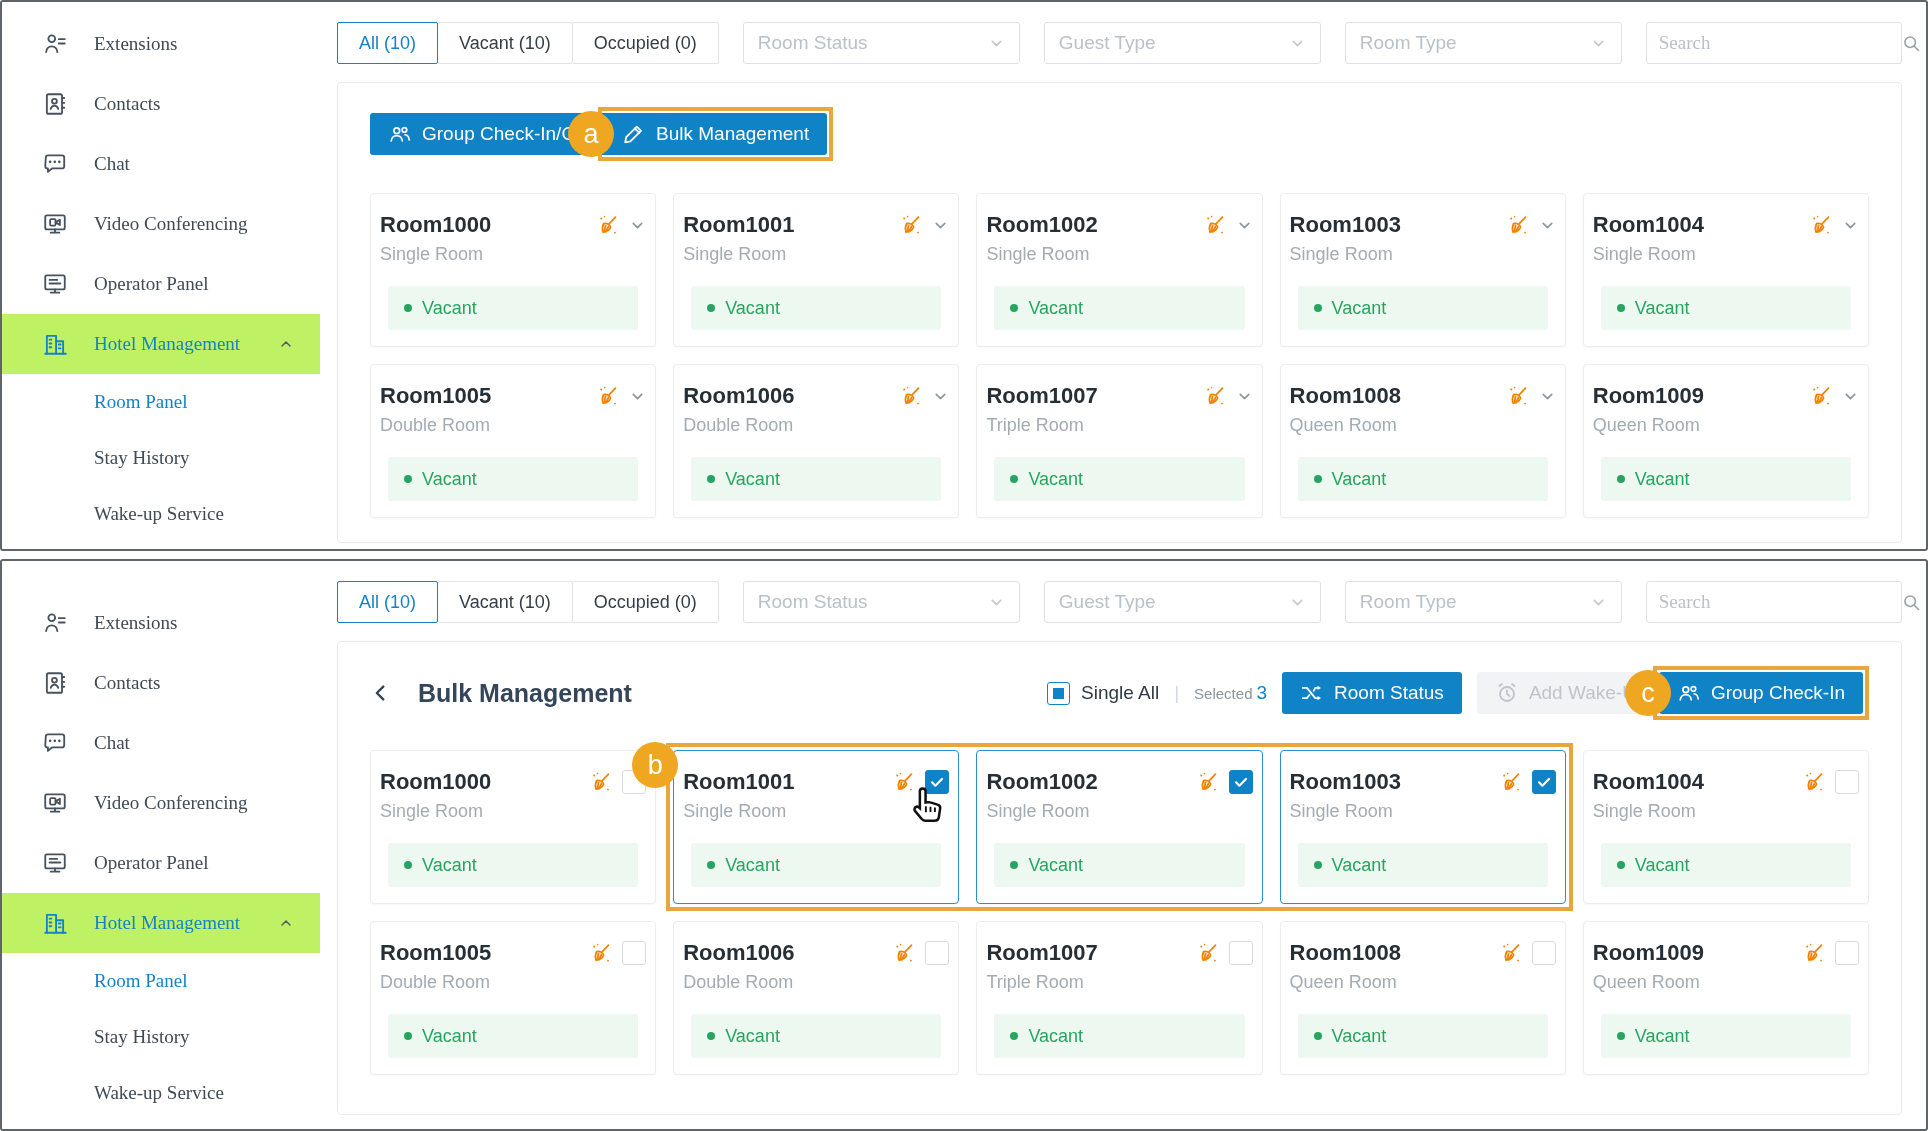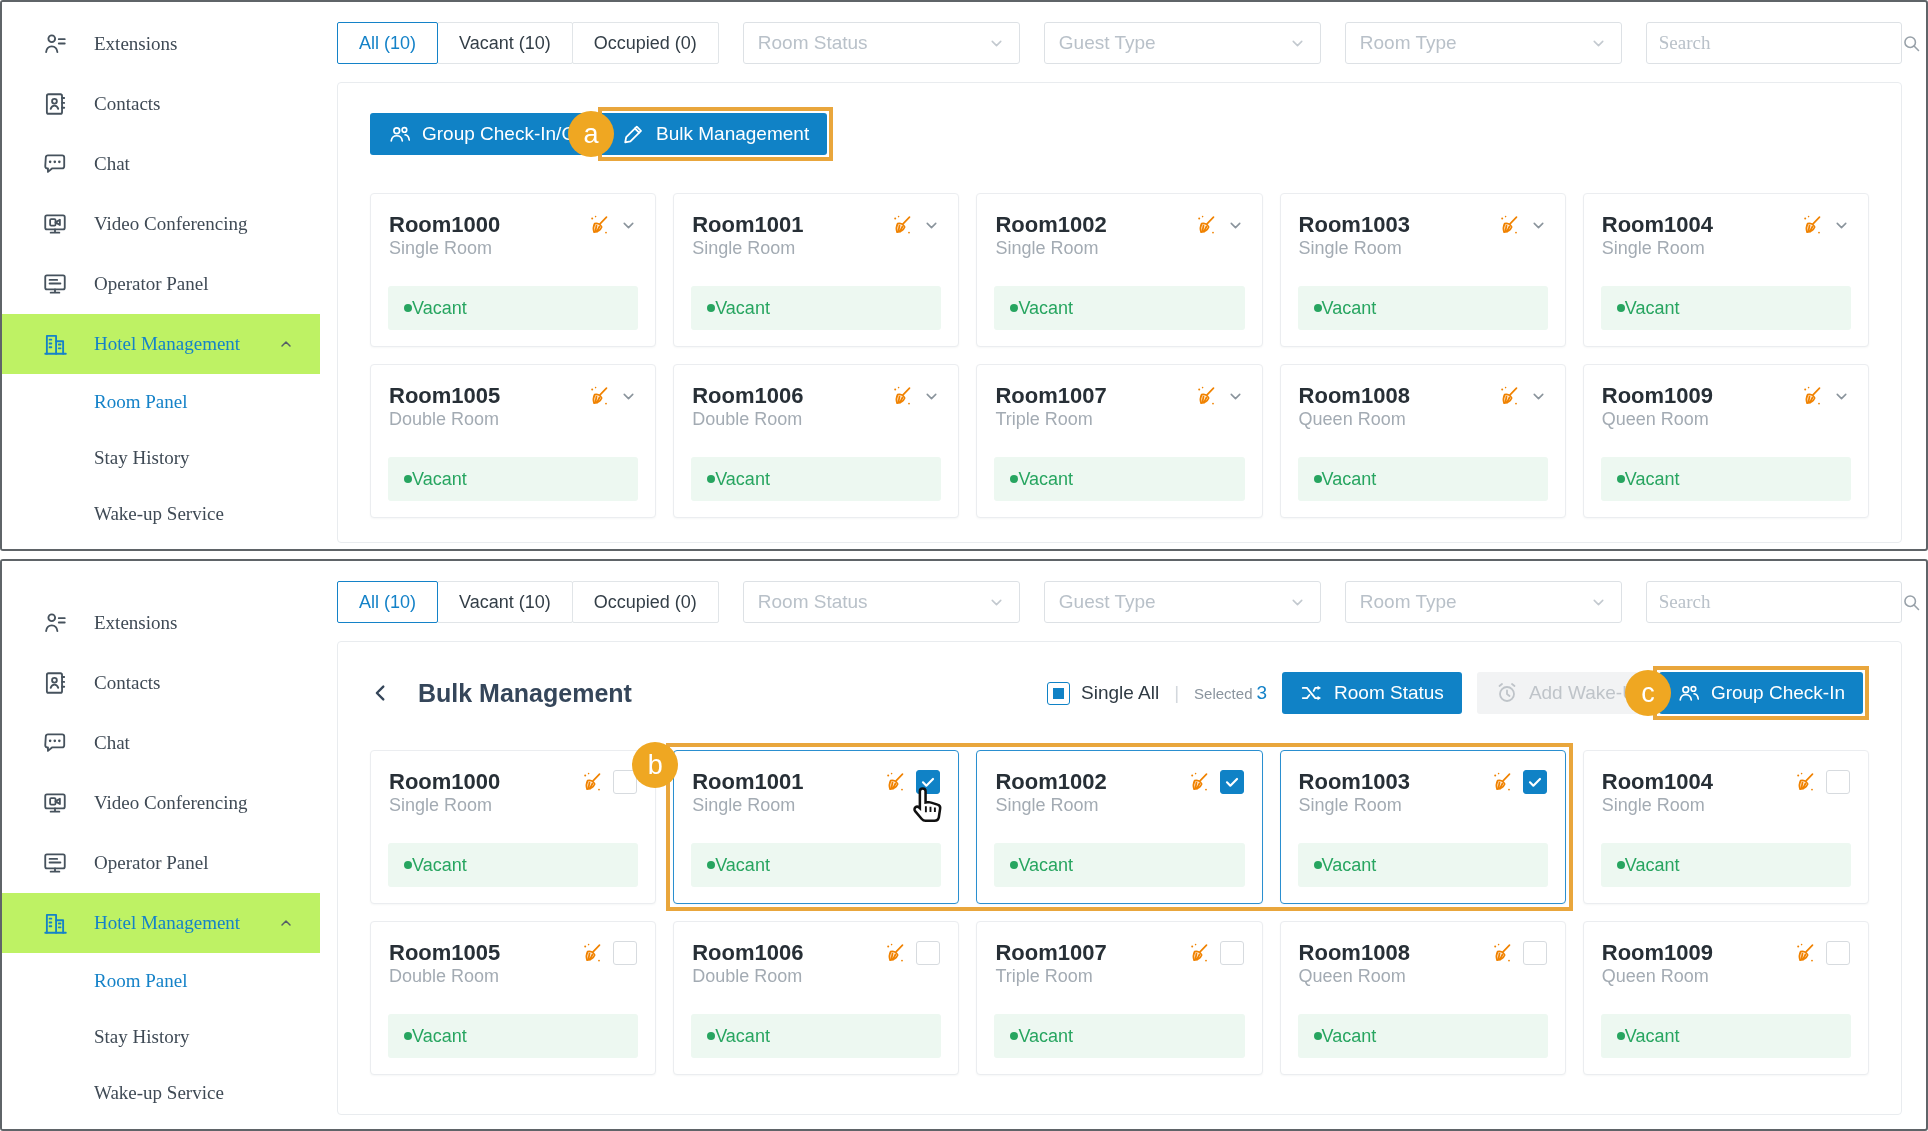--- a/index.html
+++ b/index.html
@@ -51,28 +51,28 @@
   .annot-wrap { border:4px solid #e9a63c; position:relative; display:inline-flex; padding:2px; background:transparent; }
   .badge { width:46px; height:46px; border-radius:50%; background:#efa722; color:#fff; font-size:27px;
            display:flex; align-items:center; justify-content:center; position:absolute; z-index:6; }
 
   .btn-row { display:flex; align-items:center; margin-bottom:32px; position:relative; }
   .bulk-wrap { margin-left:-12px; z-index:2; }
   .badge-a { left:-34px; top:50%; transform:translateY(-50%); }
 
   
   .grid { display:grid; grid-template-columns:repeat(5,1fr); gap:17px; grid-auto-rows:154px; position:relative; }
-  .card { border:1px solid #ebedf0; border-radius:4px; background:#fff; padding:18px 18px 0; position:relative;
+  .card { border:1px solid #ebedf0; border-radius:4px; background:#fff; padding:18px 9px 0; position:relative;
           box-shadow:0 1px 2px rgba(33,41,48,.04); }
   .card.selected { border-color:#2a8fd0; }
   .card-head { display:flex; align-items:center; gap:9px; }
   .room-name { font-size:22px; font-weight:bold; color:#272f36; flex:1; }
-  .room-type { font-size:18px; color:#a3abb3; margin-top:0; }
+  .room-type { font-size:18px; color:#a3abb3; margin-top:6px; }
   .status { position:absolute; left:17px; right:17px; bottom:16px; height:44px; background:#edf8f1; border-radius:3px;
-            display:flex; align-items:center; padding:0 16px; color:#27a560; font-size:18px; }
+            display:flex; align-items:center; padding:0 16px; gap:10px; color:#27a560; font-size:18px; }
   .dot { width:8px; height:8px; border-radius:50%; background:#27a560; }
   .cbx { width:24px; height:24px; border:1px solid #d7dbdf; border-radius:3px; background:#fff; flex-shrink:0;
          display:flex; align-items:center; justify-content:center; cursor:pointer; }
   .cbx.checked { background:#1082c6; border-color:#1082c6; }
   .chev { display:flex; cursor:pointer; }
 
   
   .bulk-header { display:flex; align-items:center; margin-bottom:30px; }
   .back { display:flex; cursor:pointer; }
   .bulk-title { font-size:25px; font-weight:bold; color:#35465a; margin-left:26px; }

